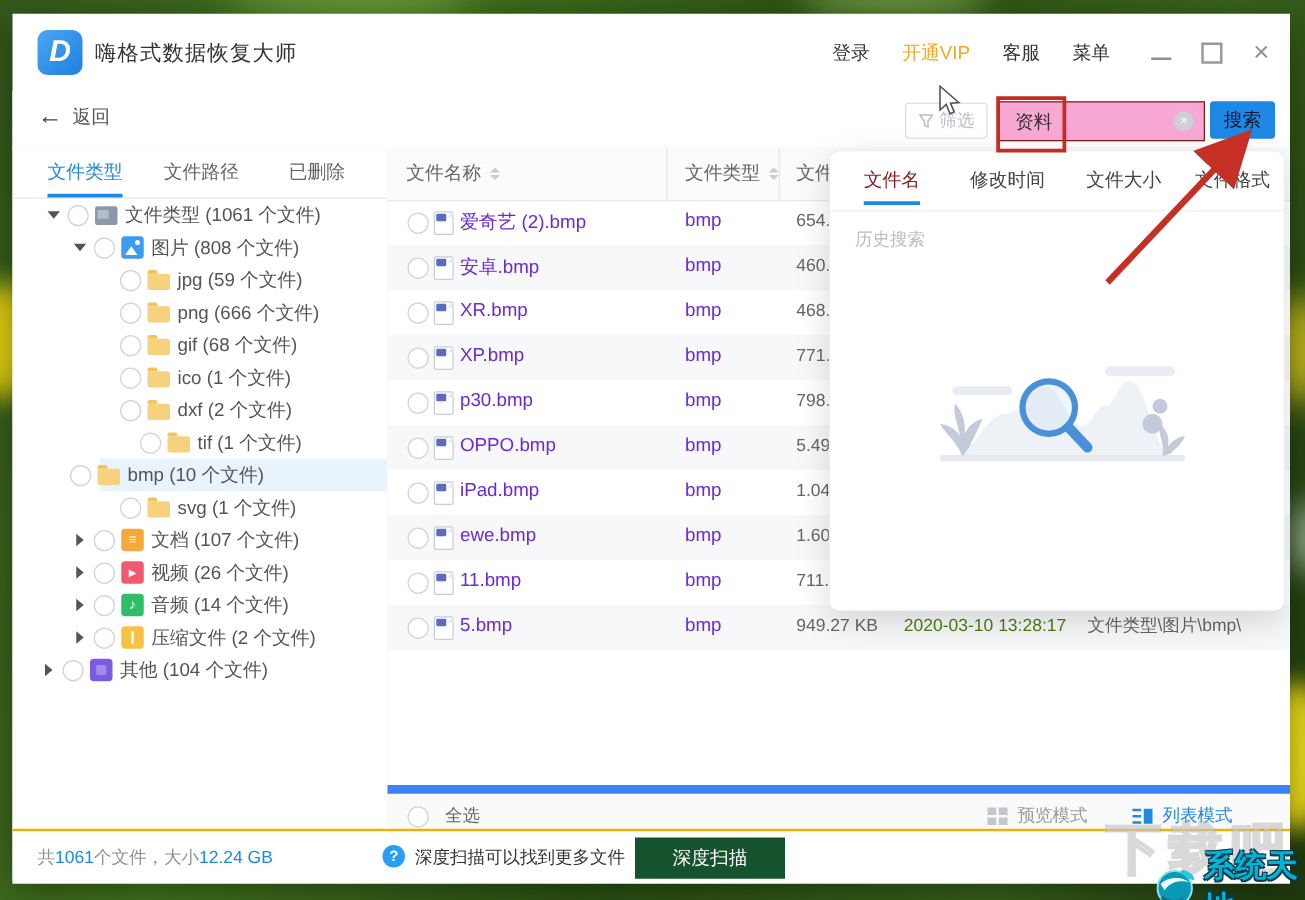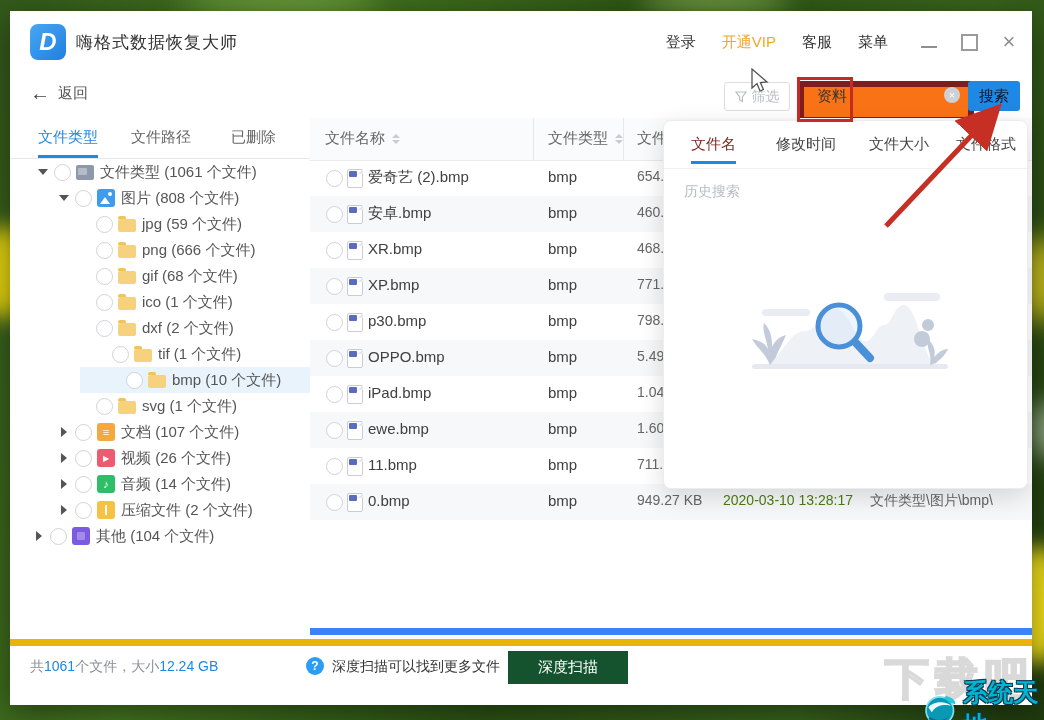--- a/index.html
+++ b/index.html
@@ -34,22 +34,22 @@
   .wc-max{border:2px solid #9a9a9a;width:13px;height:13px;}
   .wc-close{font-size:22px;line-height:1;}
 
   
   .toolbar{position:absolute;left:0;top:62px;width:100%;height:45px;border-bottom:1px solid #ececec;background:#fff;}
   .back{position:absolute;left:20px;top:10px;display:flex;align-items:center;gap:8px;cursor:pointer;}
   .back-arrow{font-size:20px;color:#444;line-height:1;}
   .back-label{font-size:15px;color:#555;}
   .filter-btn{position:absolute;left:714px;top:9px;width:64px;height:27px;border:1px solid #ddd;border-radius:3px;
               display:flex;align-items:center;justify-content:center;gap:5px;color:#b9bdc4;font-size:14px;background:#fff;}
-  .search-box{position:absolute;left:788px;top:8px;width:164px;height:30px;border:6px solid #7f1d1d;background:#f97316;
-              display:flex;}
+  .search-box{position:absolute;left:788px;top:8px;width:164px;height:30px;border:1px solid #7f1d1d;background:#f9a8d4;
+              display:flex;align-items:center;}
   .search-text{font-size:15px;color:#333;padding-left:13px;flex:1;}
   .clear-ic{width:16px;height:16px;border-radius:50%;background:#cdd0d4;color:#fff;font-size:11px;line-height:16px;
             text-align:center;margin-right:8px;cursor:pointer;}
   .search-btn{position:absolute;left:958px;top:8px;width:52px;height:30px;background:#1e88e5;color:#0f172a;
               font-size:15px;border:none;border-radius:3px;display:flex;align-items:center;justify-content:center;cursor:pointer;}
 
   
   .content{position:absolute;left:0;top:107px;width:100%;height:545px;}
   .sidebar{position:absolute;left:0;top:0;width:300px;height:545px;border-right:1px solid #e6e6e6;background:#fff;}
   .side-tabs{position:relative;height:40px;border-bottom:1px solid #e8e8e8;}
@@ -92,21 +92,21 @@
   .s-dn{border-top:4px solid #c8ccd2;}
   .col-sep{position:absolute;top:0;width:1px;height:42px;background:#e6e8ec;}
   .tbody{position:absolute;left:0;top:42px;width:722px;}
   .frow{position:relative;height:36px;}
   .frow.alt{background:#f7f8fa;}
   .frow .radio{position:absolute;left:16px;top:10px;margin:0;}
   .fi{position:absolute;left:37px;top:9px;width:14px;height:17px;background:#fff;border:1px solid #c9cdd8;border-radius:2px;}
   .fi::before{content:"";position:absolute;left:1px;top:1px;width:8px;height:6px;background:#5b6bbf;border-radius:1px;}
   .fi::after{content:"";position:absolute;right:-1px;top:-1px;width:0;height:0;
              border-left:5px solid transparent;border-bottom:5px solid #e4e7ef;}
-  .cell{position:absolute;top:8px;font-size:15px;color:#404040;white-space:nowrap;}
+  .cell{position:absolute;top:8px;font-size:15px;color:#6d28d9;white-space:nowrap;}
   .c-name{left:58px;}
   .c-type{left:238px;}
   .c-size{left:327px;font-size:14px;color:#666;}
   .c-date{left:413px;font-size:14px;color:#4d7c0f;}
   .c-path{left:560px;font-size:14px;color:#666;}
 
   
   .footbar{position:absolute;left:0;top:510px;width:722px;height:35px;background:#fafafa;border-top:7px solid #3b82f6;}
   .fb-left{position:absolute;left:16px;top:9px;display:flex;align-items:center;gap:8px;}
   .fb-label{font-size:14px;color:#666;}
@@ -119,21 +119,21 @@
      background-size:7px 6px;background-position:0 0,9px 0,0 8px,9px 8px;background-repeat:no-repeat;}
   .ic-list{width:16px;height:14px;background-image:
      linear-gradient(#1e88e5,#1e88e5),linear-gradient(#1e88e5,#1e88e5),
      linear-gradient(#1e88e5,#1e88e5),linear-gradient(#1e88e5,#1e88e5);
      background-size:7px 2px,7px 2px,7px 2px,7px 12px;
      background-position:0 1px,0 6px,0 11px,9px 1px;background-repeat:no-repeat;}
   .fb-gray{font-size:14px;color:#999;}
   .fb-blue{font-size:14px;color:#1e88e5;}
 
   
-  .statusbar{position:absolute;left:0;top:628px;width:100%;height:42px;background:#fff;border-top:7px solid #eab308;}
+  .statusbar{position:absolute;left:0;top:652px;width:100%;height:42px;background:#fff;border-top:2px solid #eab308;}
   .st-left{position:absolute;left:20px;top:12px;font-size:14px;color:#8a8f99;}
   .st-left b{color:#1e88e5;font-weight:normal;}
   .q-ic{position:absolute;left:296px;top:11px;width:18px;height:18px;border-radius:50%;background:#2a9df4;color:#fff;
         font-size:12px;font-weight:bold;text-align:center;line-height:18px;}
   .st-hint{position:absolute;left:322px;top:12px;font-size:14px;color:#333;}
   .deep-btn{position:absolute;left:498px;top:5px;width:120px;height:33px;background:#14532d;color:#fff;font-size:15px;
             border:none;display:flex;align-items:center;justify-content:center;cursor:pointer;}
 
   
   .panel{position:absolute;left:663px;top:120px;width:363px;height:367px;background:#fff;border:1px solid #ededed;
@@ -260,21 +260,21 @@
             <span class="radio"></span>
             <span class="ti ti-folder"></span>
             <span class="tlabel">dxf (2 个文件)</span>
           </div>
           <div class="trow" style="padding-left: 84px;">
             <span class="arrow-slot"></span>
             <span class="radio"></span>
             <span class="ti ti-folder"></span>
             <span class="tlabel">tif (1 个文件)</span>
           </div>
-          <div class="trow selected" style="padding-left: 98px;">
+          <div class="trow selected" style="padding-left: 28px;">
             <span class="arrow-slot"></span>
             <span class="radio"></span>
             <span class="ti ti-folder"></span>
             <span class="tlabel">bmp (10 个文件)</span>
           </div>
           <div class="trow" style="padding-left: 68px;">
             <span class="arrow-slot"></span>
             <span class="radio"></span>
             <span class="ti ti-folder"></span>
             <span class="tlabel">svg (1 个文件)</span>
@@ -408,21 +408,21 @@
           <div class="frow">
             <span class="radio"></span>
             <span class="fi"></span>
             <span class="cell c-name">11.bmp</span>
             <span class="cell c-type">bmp</span>
             <span class="cell c-size">711.</span>
           </div>
           <div class="frow alt">
             <span class="radio"></span>
             <span class="fi"></span>
-            <span class="cell c-name">0.bmp</span>
+            <span class="cell c-name">5.bmp</span>
             <span class="cell c-type">bmp</span>
             <span class="cell c-size">949.27 KB</span>
             <span class="cell c-date">2020-03-10 13:28:17</span>
             <span class="cell c-path">文件类型\图片\bmp\</span>
           </div>
         </div>
 
       <div class="footbar">
         <div class="fb-left">
           <span class="radio"></span>

